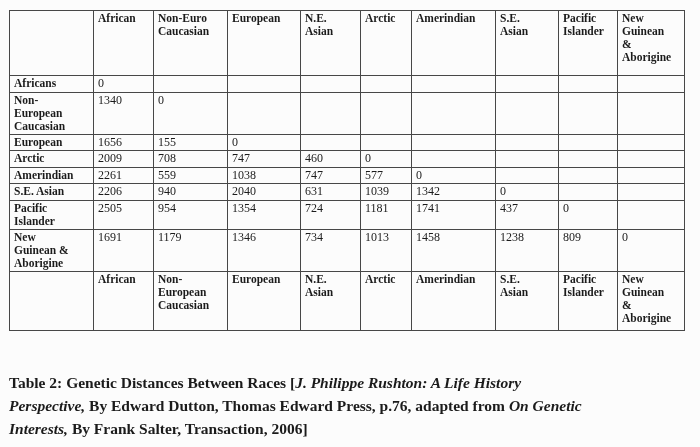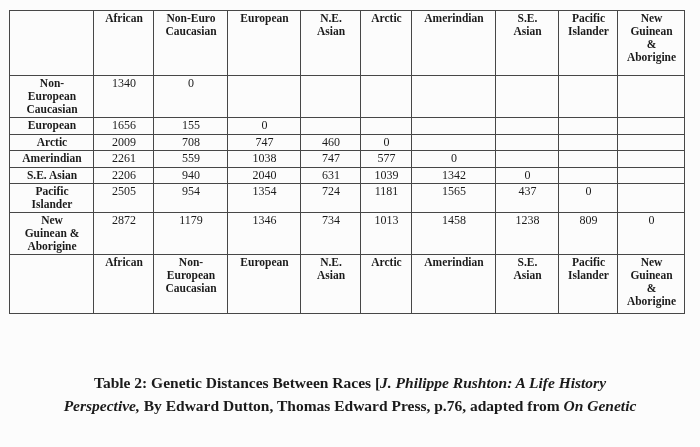--- a/index.html
+++ b/index.html
@@ -2,21 +2,21 @@
 <html><head>
 <meta charset="utf-8">
 <style>
   html, body { margin: 0; padding: 0; }
   body {
     width: 700px; height: 447px;
     background: #fcfcfc;
     font-family: "Liberation Serif", serif;
     color: #1b1b1b;
   }
-  .page { position: relative; width: 691px; height: 447px; overflow: hidden; text-align: center; }
+  .page { position: relative; width: 691px; height: 447px; overflow: hidden; }
 
   table.dist {
     position: absolute; left: 9px; top: 10px;
     border-collapse: collapse; table-layout: fixed;
   }
   table.dist td {
     border: 1px solid #474747;
     vertical-align: top;
     padding: 1px 3px 1px 4px;
     font-size: 12px;
@@ -71,20 +71,32 @@
           <td>S.E.
 Asian</td>
           <td>Pacific
 Islander</td>
           <td>New
 Guinean
 &amp;
 Aborigine</td>
         </tr>
         <tr>
+          <td class="label">Africans</td>
+          <td>0</td>
+          <td></td>
+          <td></td>
+          <td></td>
+          <td></td>
+          <td></td>
+          <td></td>
+          <td></td>
+          <td></td>
+        </tr>
+        <tr>
           <td class="label">Non-
 European
 Caucasian</td>
           <td>1340</td>
           <td>0</td>
           <td></td>
           <td></td>
           <td></td>
           <td></td>
           <td></td>
@@ -140,30 +152,30 @@
           <td></td>
         </tr>
         <tr>
           <td class="label">Pacific
 Islander</td>
           <td>2505</td>
           <td>954</td>
           <td>1354</td>
           <td>724</td>
           <td>1181</td>
-          <td>1565</td>
+          <td>1741</td>
           <td>437</td>
           <td>0</td>
           <td></td>
         </tr>
         <tr>
           <td class="label">New
 Guinean &amp;
 Aborigine</td>
-          <td>2872</td>
+          <td>1691</td>
           <td>1179</td>
           <td>1346</td>
           <td>734</td>
           <td>1013</td>
           <td>1458</td>
           <td>1238</td>
           <td>809</td>
           <td>0</td>
         </tr>
         <tr class="hdr hdr-bottom">
@@ -185,14 +197,15 @@
 Guinean
 &amp;
 Aborigine</td>
         </tr>
       </tbody>
   </table>
 
   <div class="caption">
       <div><span>Table 2: Genetic Distances Between Races [</span><span class="it">J. Philippe Rushton: A Life History</span></div>
       <div><span class="it">Perspective,</span><span> By Edward Dutton, Thomas Edward Press, p.76, adapted from </span><span class="it">On Genetic</span></div>
+      <div><span class="it">Interests,</span><span> By Frank Salter, Transaction, 2006]</span></div>
     </div>
 </div>
 
 </body></html>

